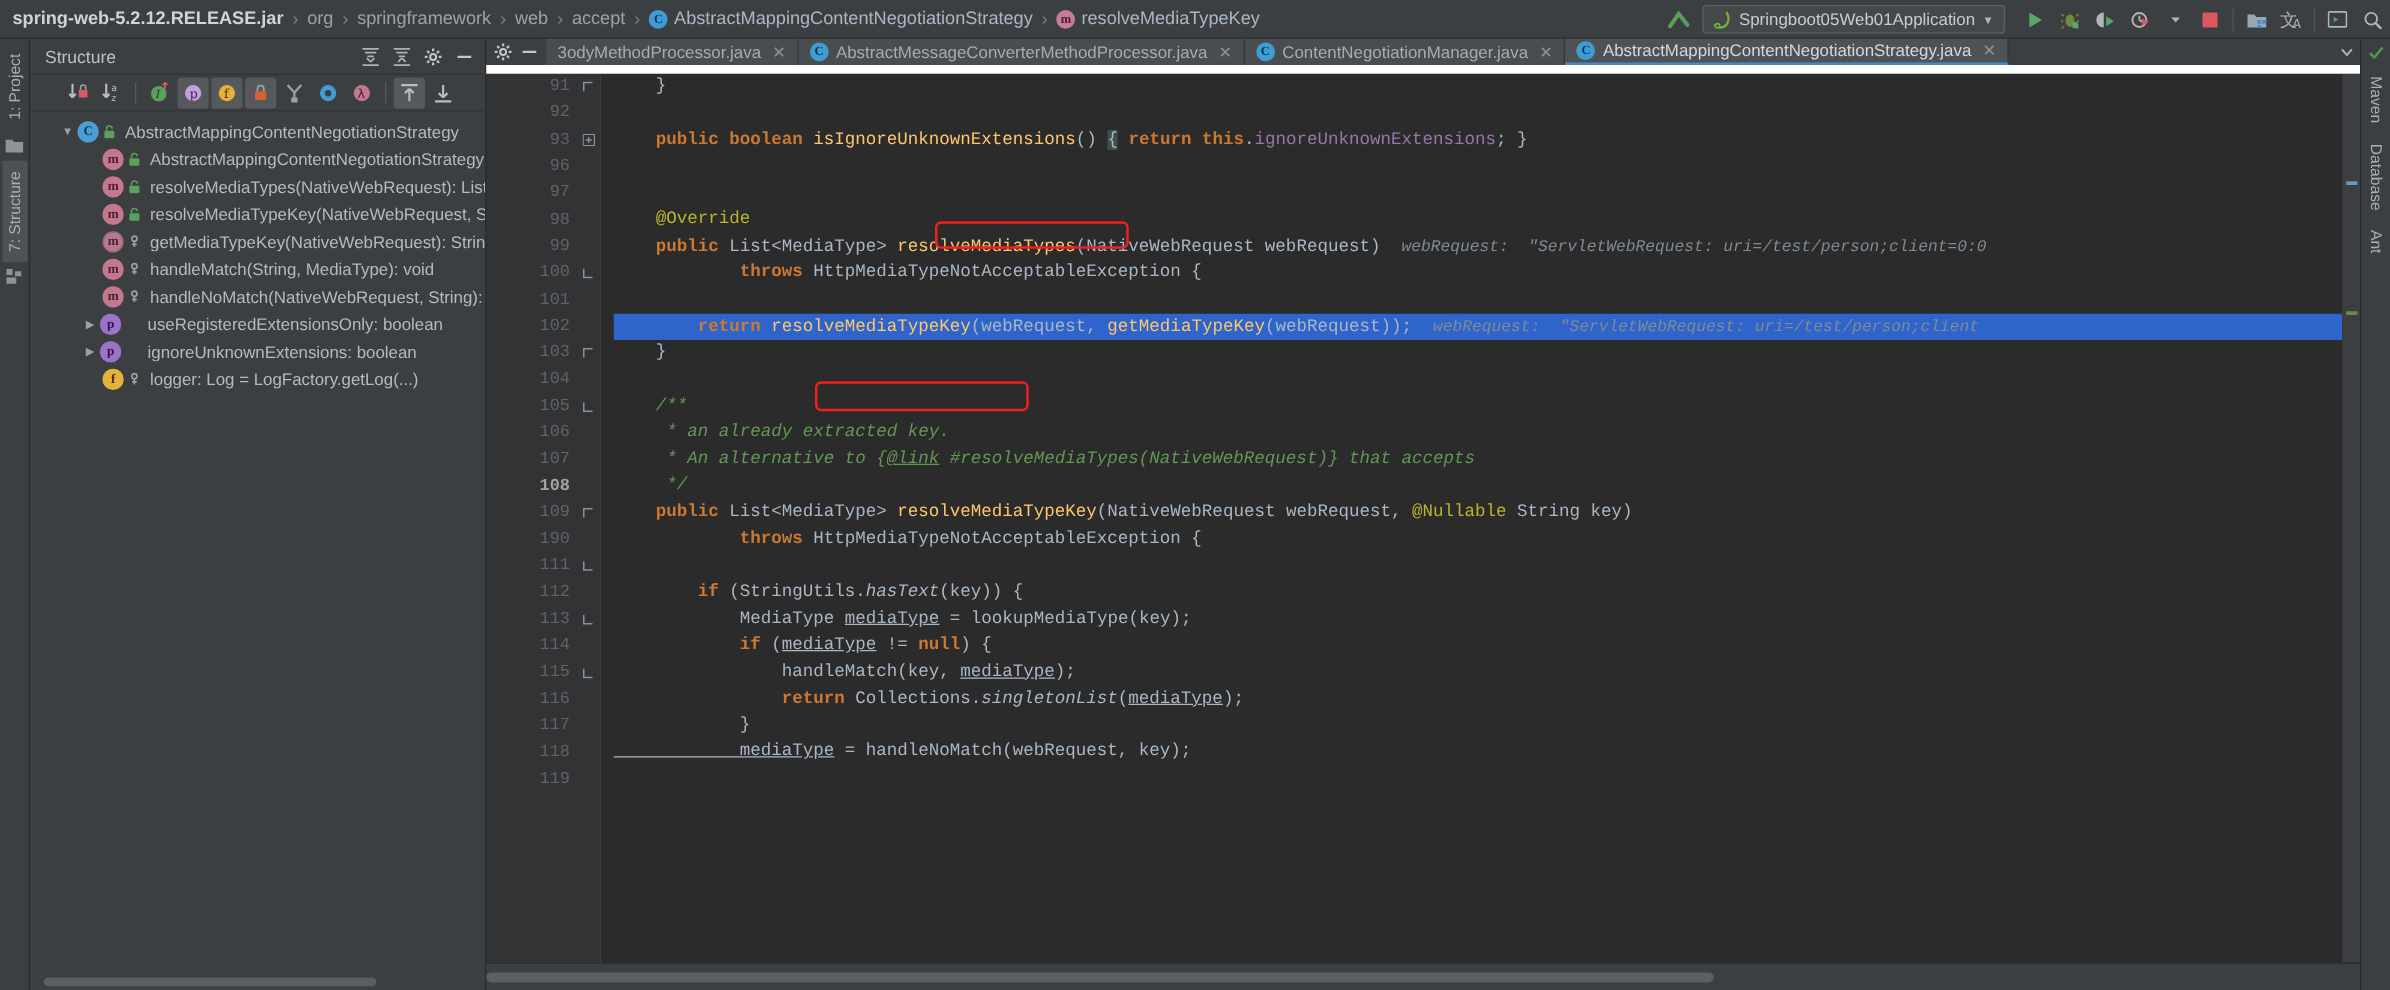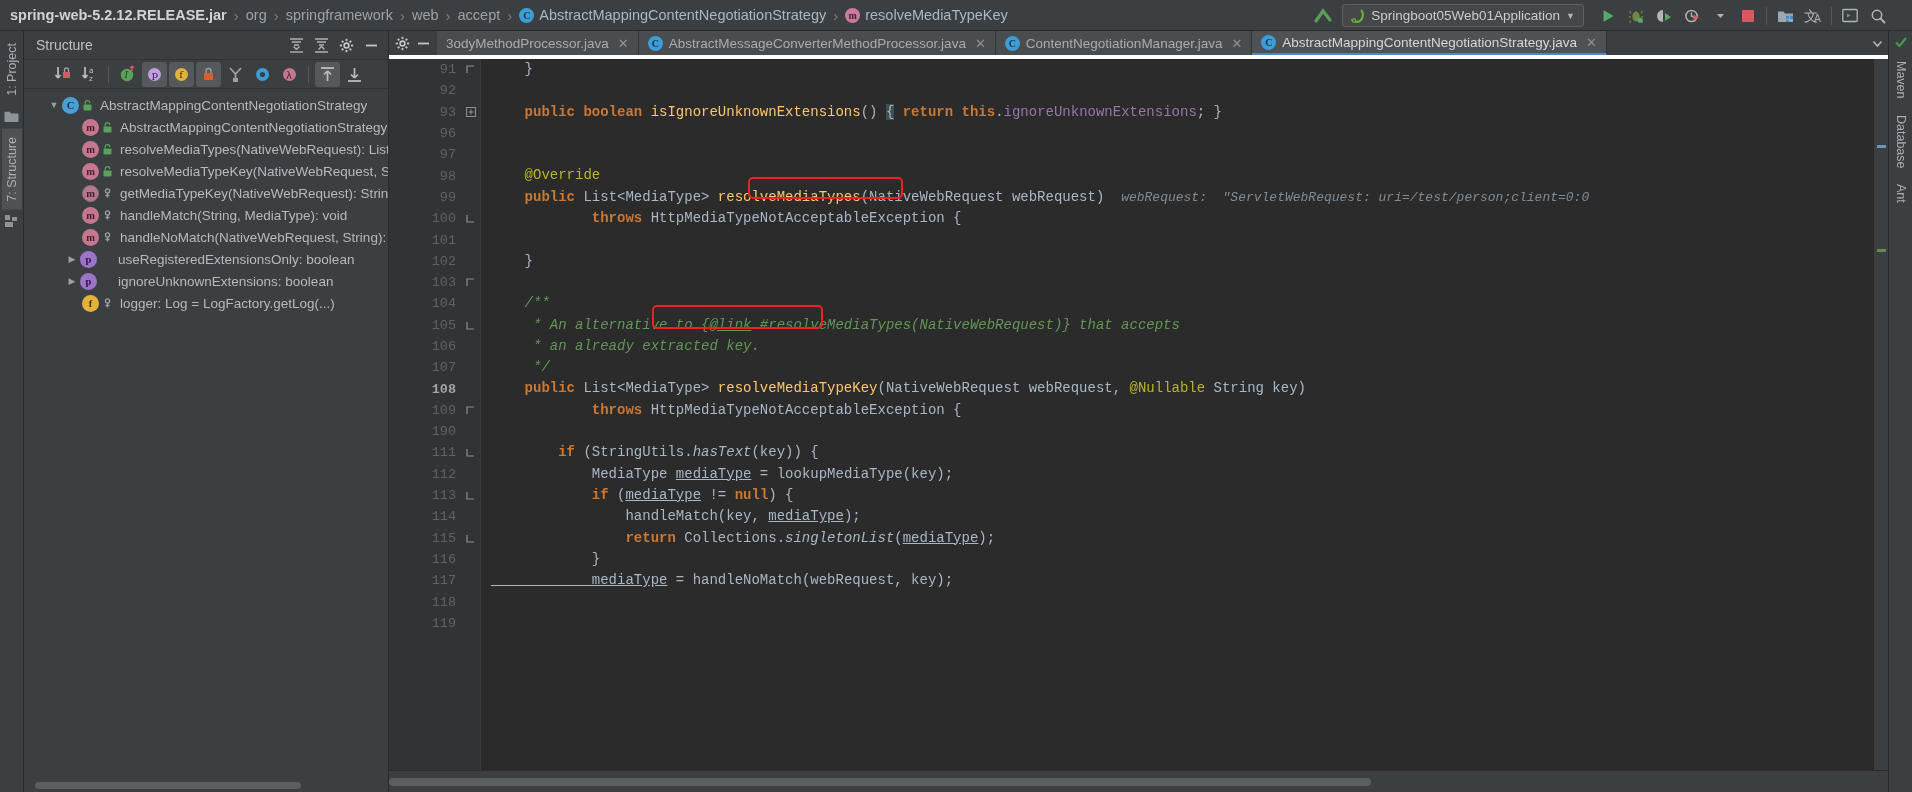--- a/index.html
+++ b/index.html
@@ -30,21 +30,21 @@
     width: 15px; height: 15px; border-radius: 50%;
     display: inline-flex; align-items: center; justify-content: center;
     font-size: 10px; font-weight: bold; color: #2b2b2b; margin-right: 5px;
     font-family: "Liberation Serif", serif;
   }
   .ico-class { background: #3d9dd4; color: #10344a; }
   .ico-method { background: #c77b9e; color: #47202f; }
 
   .topbar-right {
     position: absolute; right: 0; top: 0; height: 31px;
-    display: flex; align-items: center; gap: 0px; padding-right: 20px;
+    display: flex; align-items: center; gap: 0px; padding-right: 0;
   }
   .green-arrow-ico { width: 26px; height: 26px; display:flex; align-items:center; justify-content:center; }
   .runconfig {
     display: flex; align-items: center; gap: 6px;
     height: 23px; padding: 0 8px 0 6px;
     border: 1px solid #5e6060; border-radius: 3px;
     background: #454749; margin: 0 10px 0 6px;
   }
   .runconfig .label { font-size: 13.5px; color: #c8cdd2; }
   .tool-btn {
@@ -113,21 +113,21 @@
 
   .hscroll-wrap { height: 14px; background: #3c3f41; display: flex; align-items: center; padding: 0 3px; }
   .hscroll-track { flex: 1; height: 8px; position: relative; }
   .hscroll-thumb { position: absolute; left: 8px; top: 1px; width: 266px; height: 7px; background: #5b5f61; border-radius: 4px; }
 
   
   .editorarea { flex: 1; display: flex; flex-direction: column; min-width: 0; background: #2b2b2b; }
 
   .tabsbar {
     height: 28px; min-height: 28px; background: #3c3f41;
-    display: flex; align-items: stretch; border-bottom: 4px solid #ffffff;
+    display: flex; align-items: stretch; border-bottom: 7px solid #ffffff;
   }
   .tabs-lead { display: flex; align-items: center; padding: 0 6px; gap: 6px; }
   .etab {
     display: flex; align-items: center; gap: 6px; padding: 0 9px;
     font-size: 13.5px; color: #a7acb1; white-space: nowrap; border-right: 1px solid #323436;
     background: #4a4d4f; position: relative;
   }
   .etab.active { background: #4e5254; border-bottom: 2px solid #4a88c7; color: #d3d8dd; }
   .etab .x { color: #8d9297; font-size: 13px; margin-left: 3px; }
   .tab-ico {
@@ -718,25 +718,26 @@
         <div class="code">
           <div class="cline"><span class="plain">    }</span></div>
           <div class="cline"></div>
           <div class="cline"><span class="kw">    public </span><span class="kw">boolean </span><span class="mdecl">isIgnoreUnknownExtensions</span><span class="plain">() </span><span class="plain brace-hl">{</span><span class="kw"> return </span><span class="kw">this</span><span class="plain">.</span><span class="fieldref">ignoreUnknownExtensions</span><span class="plain">; }</span></div>
           <div class="cline"></div>
           <div class="cline"></div>
           <div class="cline"><span class="anno">    @Override</span></div>
           <div class="cline"><span class="kw">    public </span><span class="plain">List&lt;MediaType&gt; </span><span class="mdecl">resolveMediaTypes</span><span class="plain">(NativeWebRequest webRequest)  </span><span class="hint">webRequest:  "ServletWebRequest: uri=/test/person;client=0:0</span></div>
           <div class="cline"><span class="kw">            throws </span><span class="plain">HttpMediaTypeNotAcceptableException {</span></div>
           <div class="cline"></div>
+          <div class="cline sel"><span class="kw">        return </span><span class="mcall">resolveMediaTypeKey</span><span class="plain">(webRequest, </span><span class="mcall">getMediaTypeKey</span><span class="plain">(webRequest));  </span><span class="hint">webRequest:  "ServletWebRequest: uri=/test/person;client</span></div>
           <div class="cline"><span class="plain">    }</span></div>
           <div class="cline"></div>
           <div class="cline"><span class="cmt">    /**</span></div>
+          <div class="cline"><span class="cmt">     * an already extracted key.</span></div>
           <div class="cline"><span class="cmt">     * An alternative to {</span><span class="cmtlink">@link</span><span class="cmt"> #resolveMediaTypes(NativeWebRequest)} that accepts</span></div>
-          <div class="cline"><span class="cmt">     * an already extracted key.</span></div>
           <div class="cline"><span class="cmt">     */</span></div>
           <div class="cline"><span class="kw">    public </span><span class="plain">List&lt;MediaType&gt; </span><span class="mdecl">resolveMediaTypeKey</span><span class="plain">(NativeWebRequest webRequest, </span><span class="anno">@Nullable </span><span class="plain">String key)</span></div>
           <div class="cline"><span class="kw">            throws </span><span class="plain">HttpMediaTypeNotAcceptableException {</span></div>
           <div class="cline"></div>
           <div class="cline"><span class="kw">        if </span><span class="plain">(StringUtils.</span><span class="italicref">hasText</span><span class="plain">(key)) {</span></div>
           <div class="cline"><span class="plain">            MediaType </span><span class="localvar">mediaType</span><span class="plain"> = </span><span class="plain">lookupMediaType</span><span class="plain">(key);</span></div>
           <div class="cline"><span class="kw">            if </span><span class="plain">(</span><span class="localvar">mediaType</span><span class="plain"> != </span><span class="kw">null</span><span class="plain">) {</span></div>
           <div class="cline"><span class="plain">                handleMatch</span><span class="plain">(key, </span><span class="localvar">mediaType</span><span class="plain">);</span></div>
           <div class="cline"><span class="kw">                return </span><span class="plain">Collections.</span><span class="italicref">singletonList</span><span class="plain">(</span><span class="localvar">mediaType</span><span class="plain">);</span></div>
           <div class="cline"><span class="plain">            }</span></div>

